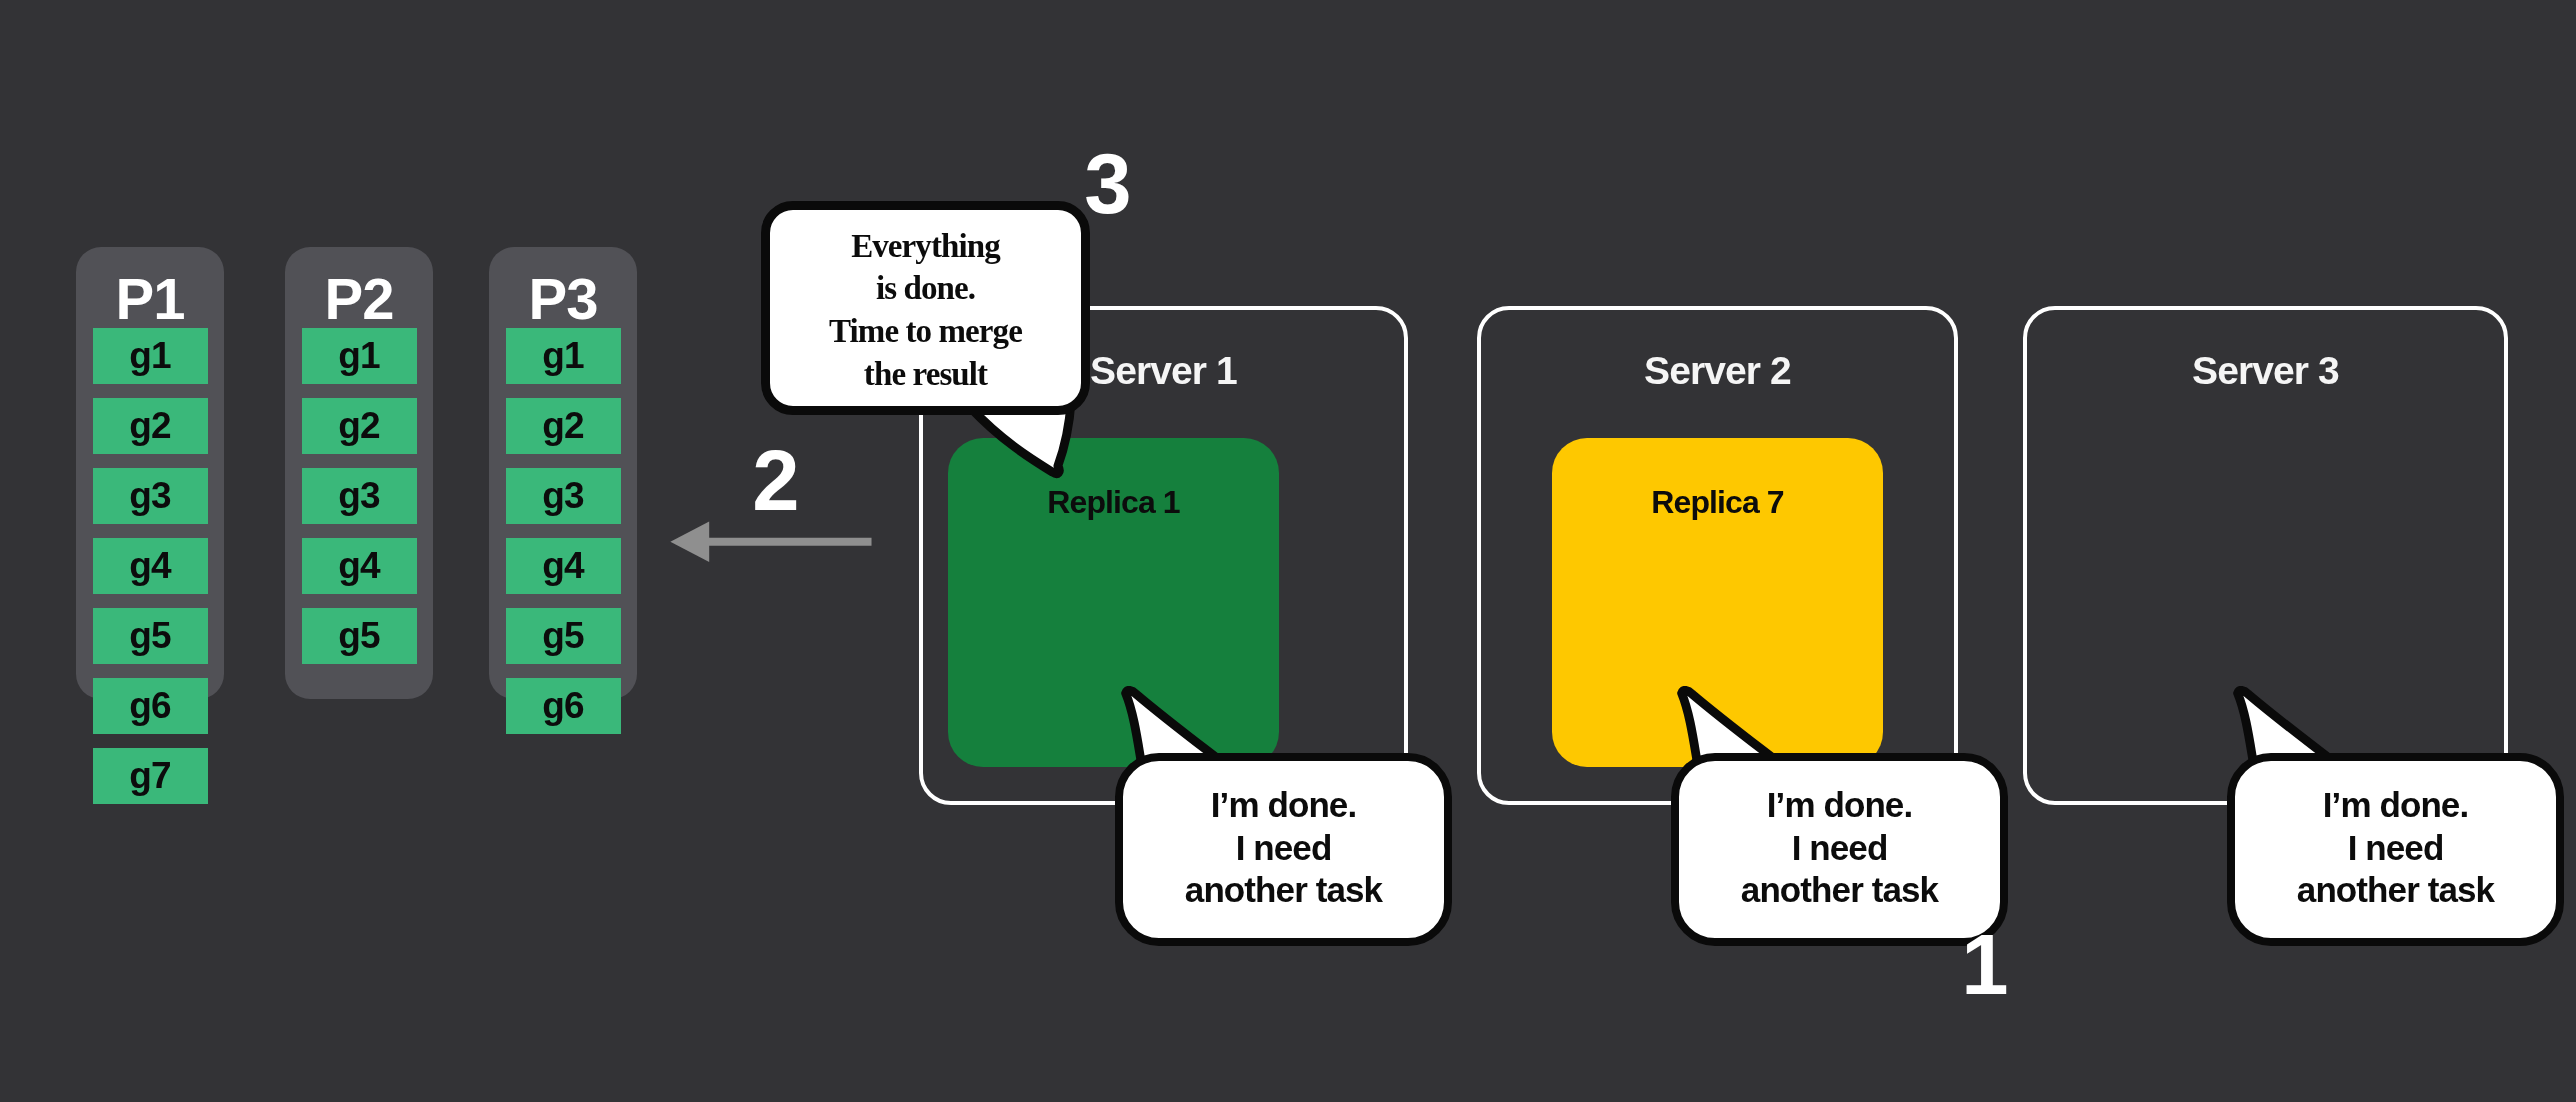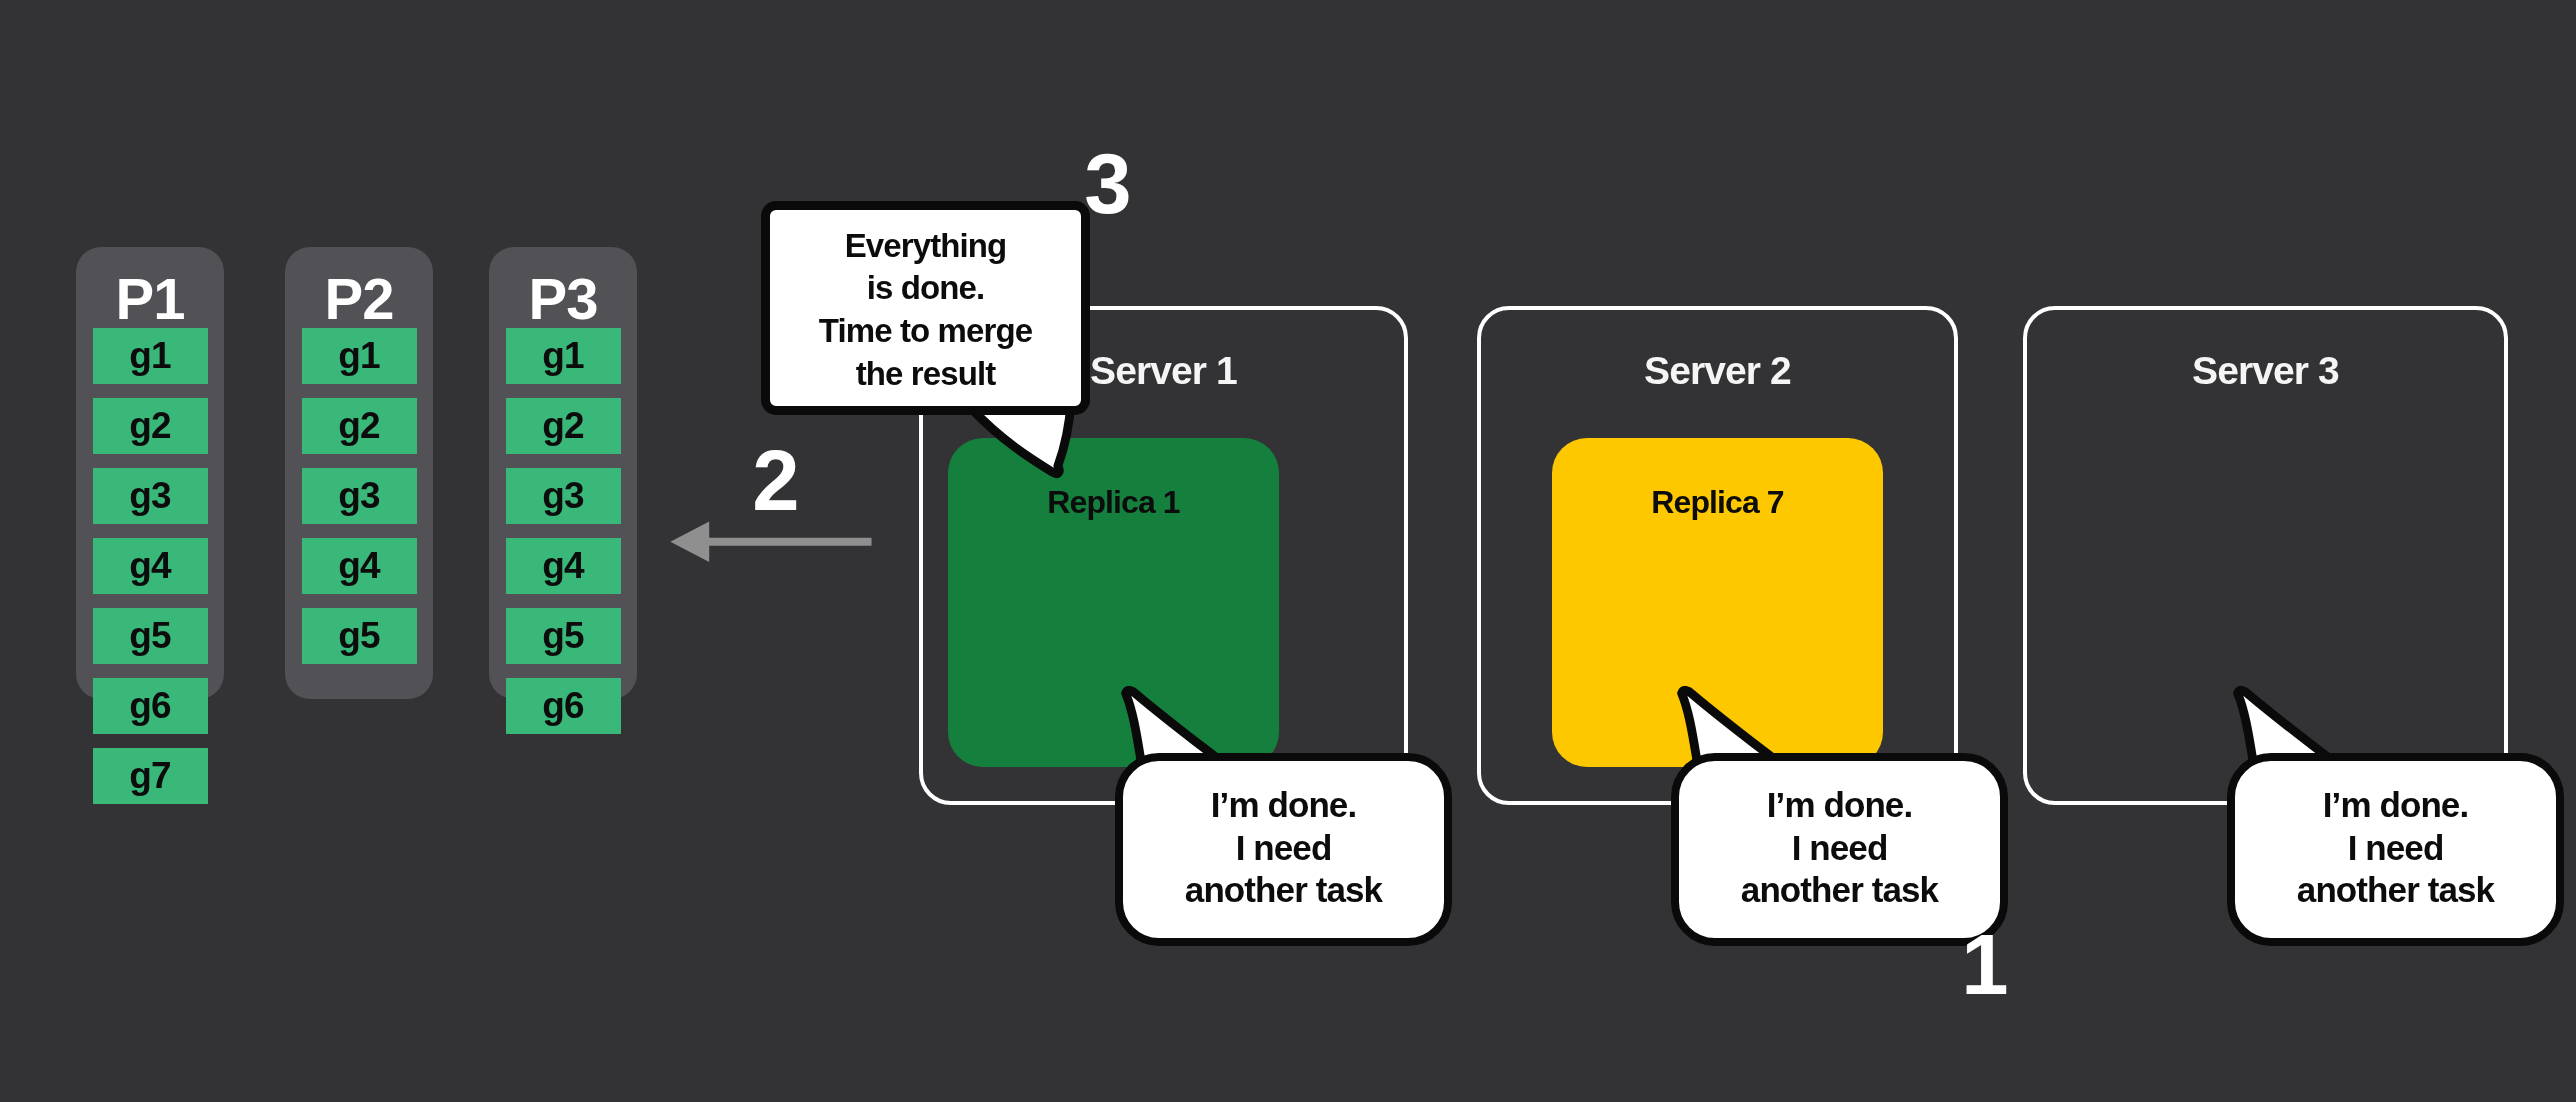--- a/index.html
+++ b/index.html
@@ -52,21 +52,21 @@
   .bubble{
     position:absolute;box-sizing:border-box;background:#ffffff;
     border:8.8px solid #0a0a0a;border-radius:44px;
     text-align:center;color:#0c0c0c;
   }
   .worker-bubble{top:753px;width:337px;height:193px;}
   .worker-bubble .btxt{
     margin-top:23px;font-size:35px;font-weight:bold;line-height:1.22;
     white-space:pre-line;letter-spacing:-0.9px;
   }
-  .merge-bubble{left:761px;top:201px;width:329px;height:214px;border-width:9.7px;border-radius:15px;}
+  .merge-bubble{left:761px;top:201px;width:329px;height:214px;border-width:9.7px;border-radius:32px;font-family:Liberation Serif, serif;}
   .merge-bubble .btxt{
     font-size:33px;font-weight:bold;line-height:1.28;white-space:pre-line;letter-spacing:-0.9px;
   }
   .merge-bubble .s1{margin-top:15px;}
   .merge-bubble .s2{margin-top:1px;}
   .tail{position:absolute;}
   .tail path.fillp{fill:#ffffff;stroke:none;}
   .tail path.strokep{fill:none;stroke:#0a0a0a;stroke-width:10px;stroke-linecap:round;stroke-linejoin:round;}
 </style>
 </head>

